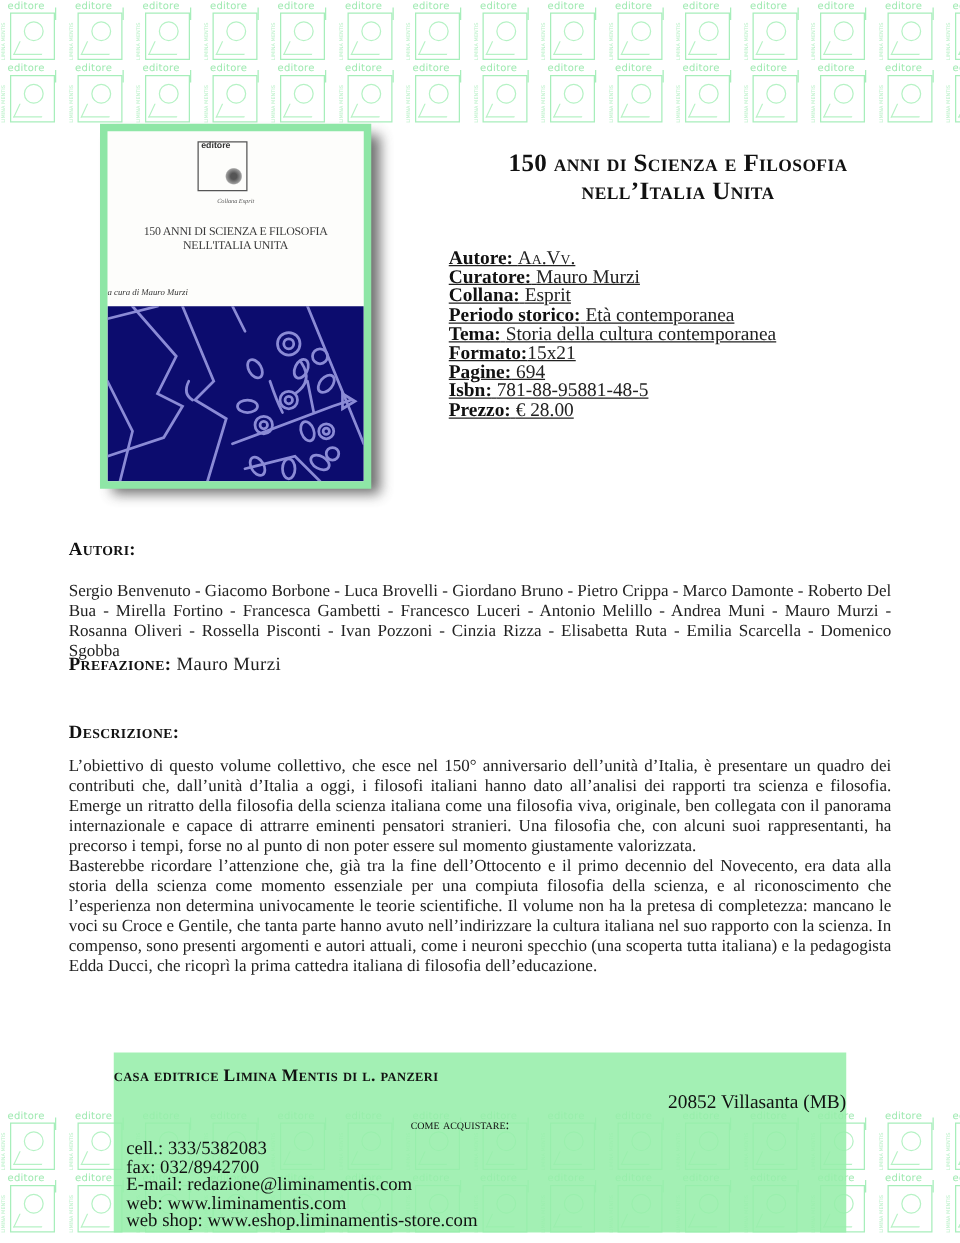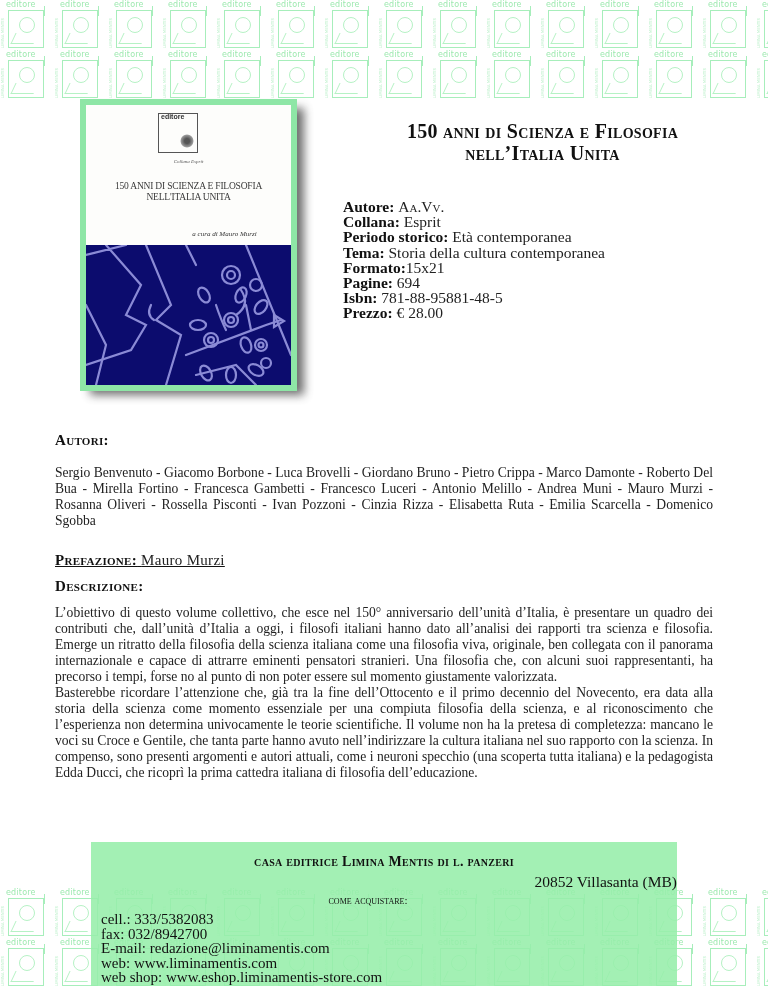--- a/index.html
+++ b/index.html
@@ -67,35 +67,35 @@
   }
   .cover-collana {
     position: absolute; left: 0; width: 205px; top: 54px; text-align: center;
     font-size: 5px; color: #555; font-style: italic;
   }
   .cover-title {
     position: absolute; left: 0; width: 205px; top: 76px; text-align: center;
     font-size: 9.5px; line-height: 11px; color: #3a3a3a; letter-spacing: -0.2px;
   }
   .cover-editor {
-    position: absolute; left: 0; width: 205px; top: 125px; text-align: center;
-    font-size: 7px; color: #333; font-style: italic; margin-left: 36px;
+    position: absolute; left: 0; width: 205px; top: 125px; 
+    font-size: 7px; color: #333; font-style: italic;
   }
   .cover-art {
     position: absolute; left: 0; top: 140px; width: 205px; height: 140px; background: #0c0c6e;
   }
 
   
   .book-title {
     position: absolute; left: 345px; top: 120px; width: 395px; text-align: center;
     font-weight: bold; font-size: 20px; line-height: 22px; color: #111;
     font-variant: small-caps; letter-spacing: 0.3px;
   }
   .meta {
-    position: absolute; left: 343px; top: 199px; font-size: 15.5px; line-height: 15.2px; color: #222;
+    position: absolute; left: 359px; top: 199px; font-size: 15.5px; line-height: 15.2px; color: #222; text-decoration: underline;
   }
   .meta-row { white-space: nowrap; }
   .meta-row b { color: #111; }
   .sc { font-variant: small-caps; }
 
   
   .section-head {
     position: absolute; left: 55px; font-weight: bold; font-size: 15px; color: #111;
     font-variant: small-caps; letter-spacing: 0.3px; text-align: right;
   }
@@ -104,21 +104,21 @@
     text-align: justify; color: #222;
   }
   .prefazione-val { font-weight: normal; font-variant: normal; color: #222; font-size: 15px; }
 
   
   .footer {
     position: absolute; left: 91px; top: 842px; width: 586px; height: 144px;
     background: rgba(150, 238, 170, 0.88);
   }
   .footer-house {
-    position: absolute; left: 0; width: 586px; top: 12px; text-align: center;
+    position: absolute; left: 0; width: 586px; top: 12px; 
     font-size: 14px; font-weight: bold; font-variant: small-caps; color: #111; letter-spacing: 0.3px;
   }
   .footer-city {
     position: absolute; left: 0; width: 586px; top: 31px; text-align: right; font-size: 15.5px; color: #111;
   }
   .footer-how {
     position: absolute; left: 0; width: 554px; top: 52px; text-align: center;
     font-size: 11px; font-variant: small-caps; color: #111;
   }
   .footer-contacts {
@@ -548,33 +548,34 @@
   </div>
 </div>
 
 <div class="book-title">
   <div>150 anni di Scienza e Filosofia</div>
   <div>nell’Italia Unita</div>
 </div>
 
 <div class="meta">
   <div class="meta-row"><b>Autore:</b> <span class="sc">Aa.Vv.</span></div>
+  <div class="meta-row"><b>Curatore:</b> <span>Mauro Murzi</span></div>
   <div class="meta-row"><b>Collana:</b> <span>Esprit</span></div>
   <div class="meta-row"><b>Periodo storico:</b> <span>Età contemporanea</span></div>
   <div class="meta-row"><b>Tema:</b> <span>Storia della cultura contemporanea</span></div>
   <div class="meta-row"><b>Formato:</b><span>15x21</span></div>
   <div class="meta-row"><b>Pagine:</b> <span>694</span></div>
   <div class="meta-row"><b>Isbn:</b> <span>781-88-95881-48-5</span></div>
   <div class="meta-row"><b>Prezzo:</b> <span>€ 28.00</span></div>
 </div>
 
 <div class="section-head" style="top:432px;">Autori:</div>
 <div class="para" style="top:465px;">Sergio Benvenuto - Giacomo Borbone - Luca Brovelli - Giordano Bruno - Pietro Crippa - Marco Damonte - Roberto Del Bua - Mirella Fortino - Francesca Gambetti - Francesco Luceri - Antonio Melillo - Andrea Muni - Mauro Murzi - Rosanna Oliveri - Rossella Pisconti - Ivan Pozzoni - Cinzia Rizza - Elisabetta Ruta - Emilia Scarcella - Domenico Sgobba</div>
 
-<div class="section-head" style="top:552px;text-decoration:underline;">
+<div class="section-head" style="top:524px;">
   <span>Prefazione:</span>
   <span class="prefazione-val">Mauro Murzi</span>
 </div>
 
 <div class="section-head" style="top:578px;">Descrizione:</div>
 <div class="para" style="top:605px;">
   <div>L’obiettivo di questo volume collettivo, che esce nel 150° anniversario dell’unità d’Italia, è presentare un quadro dei contributi che, dall’unità d’Italia a oggi, i filosofi italiani hanno dato all’analisi dei rapporti tra scienza e filosofia. Emerge un ritratto della filosofia della scienza italiana come una filosofia viva, originale, ben collegata con il panorama internazionale e capace di attrarre eminenti pensatori stranieri. Una filosofia che, con alcuni suoi rappresentanti, ha precorso i tempi, forse no al punto di non poter essere sul momento giustamente valorizzata.</div>
   <div>Basterebbe ricordare l’attenzione che, già tra la fine dell’Ottocento e il primo decennio del Novecento, era data alla storia della scienza come momento essenziale per una compiuta filosofia della scienza, e al riconoscimento che l’esperienza non determina univocamente le teorie scientifiche. Il volume non ha la pretesa di completezza: mancano le voci su Croce e Gentile, che tanta parte hanno avuto nell’indirizzare la cultura italiana nel suo rapporto con la scienza. In compenso, sono presenti argomenti e autori attuali, come i neuroni specchio (una scoperta tutta italiana) e la pedagogista Edda Ducci, che ricoprì la prima cattedra italiana di filosofia dell’educazione.</div>
 </div>
 

